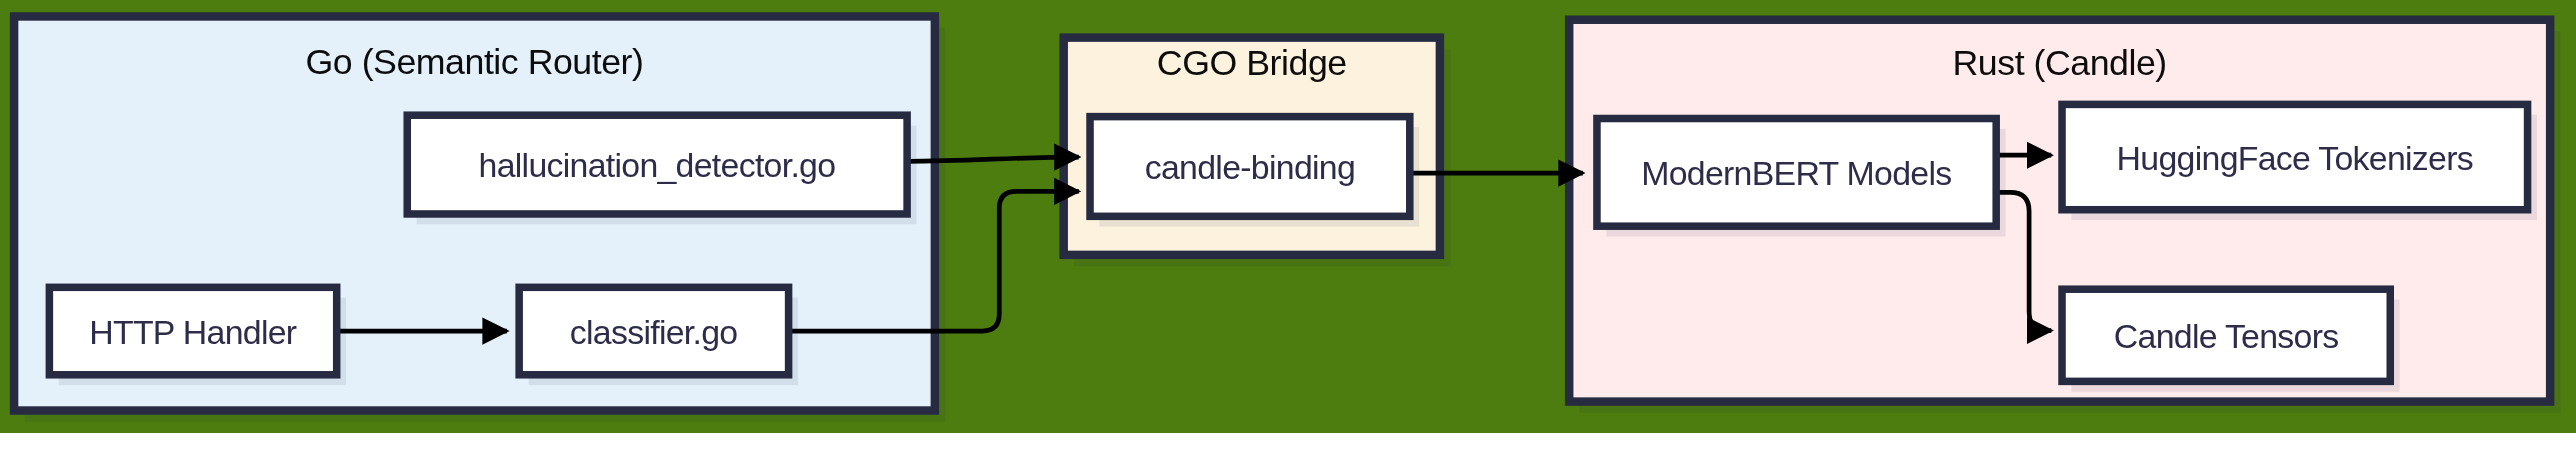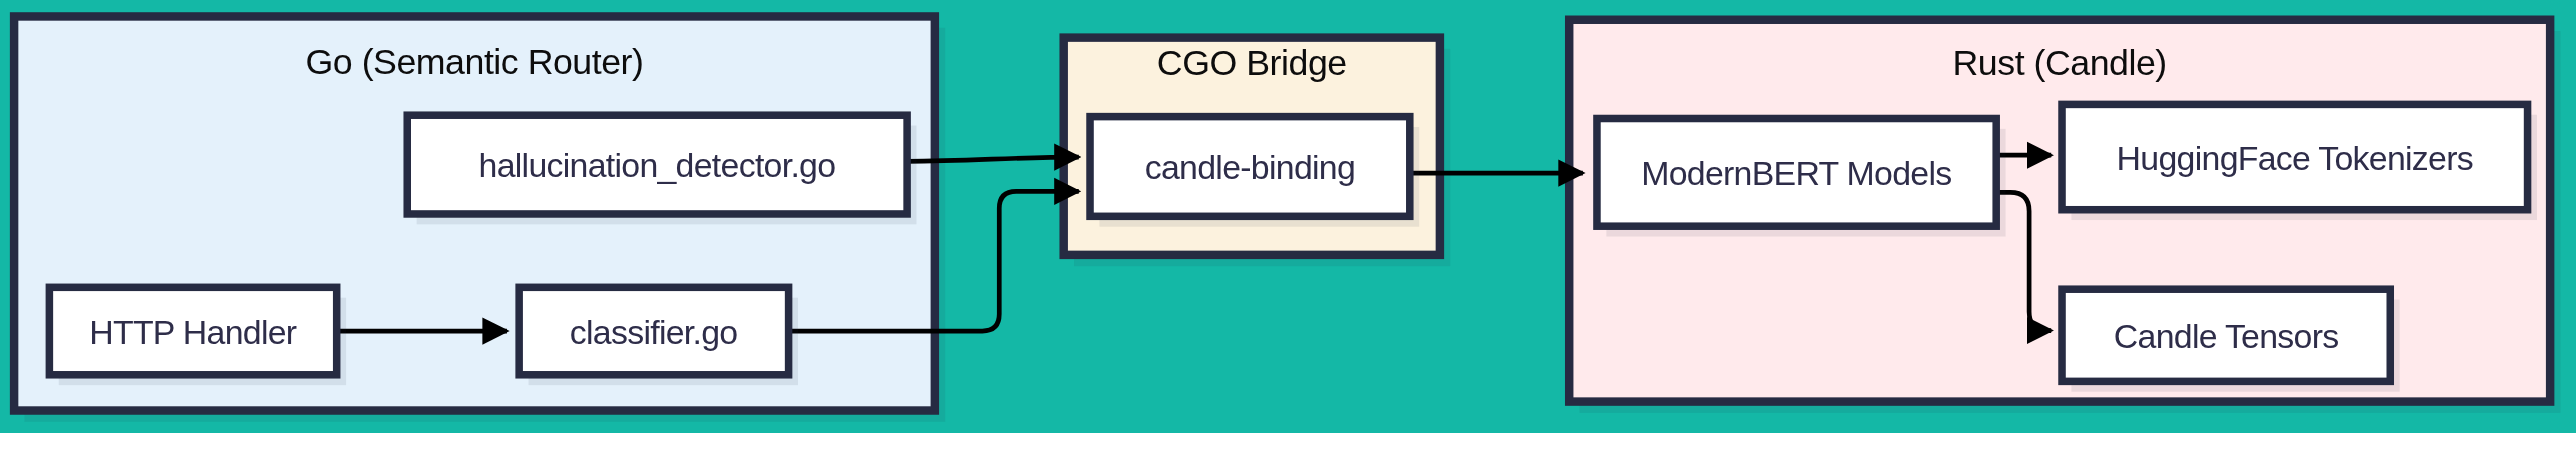--- a/index.html
+++ b/index.html
@@ -2,21 +2,21 @@
 <html style="font-size:8.2px"><head>
 <meta charset="utf-8">
 <style>
   html, body {
     margin: 0;
     padding: 0;
     background: #ffffff;
   }
   .diagram-wrap {
     width: 100%;
-    background: #14b8a6;
+    background: #4d7c0f;
   }
   svg { display: block; width: 100%; height: auto; }
 
   .cluster-box {
     stroke: #262b42;
     stroke-width: 18px;
   }
   .node-box {
     fill: #ffffff;
     stroke: #262b42;

